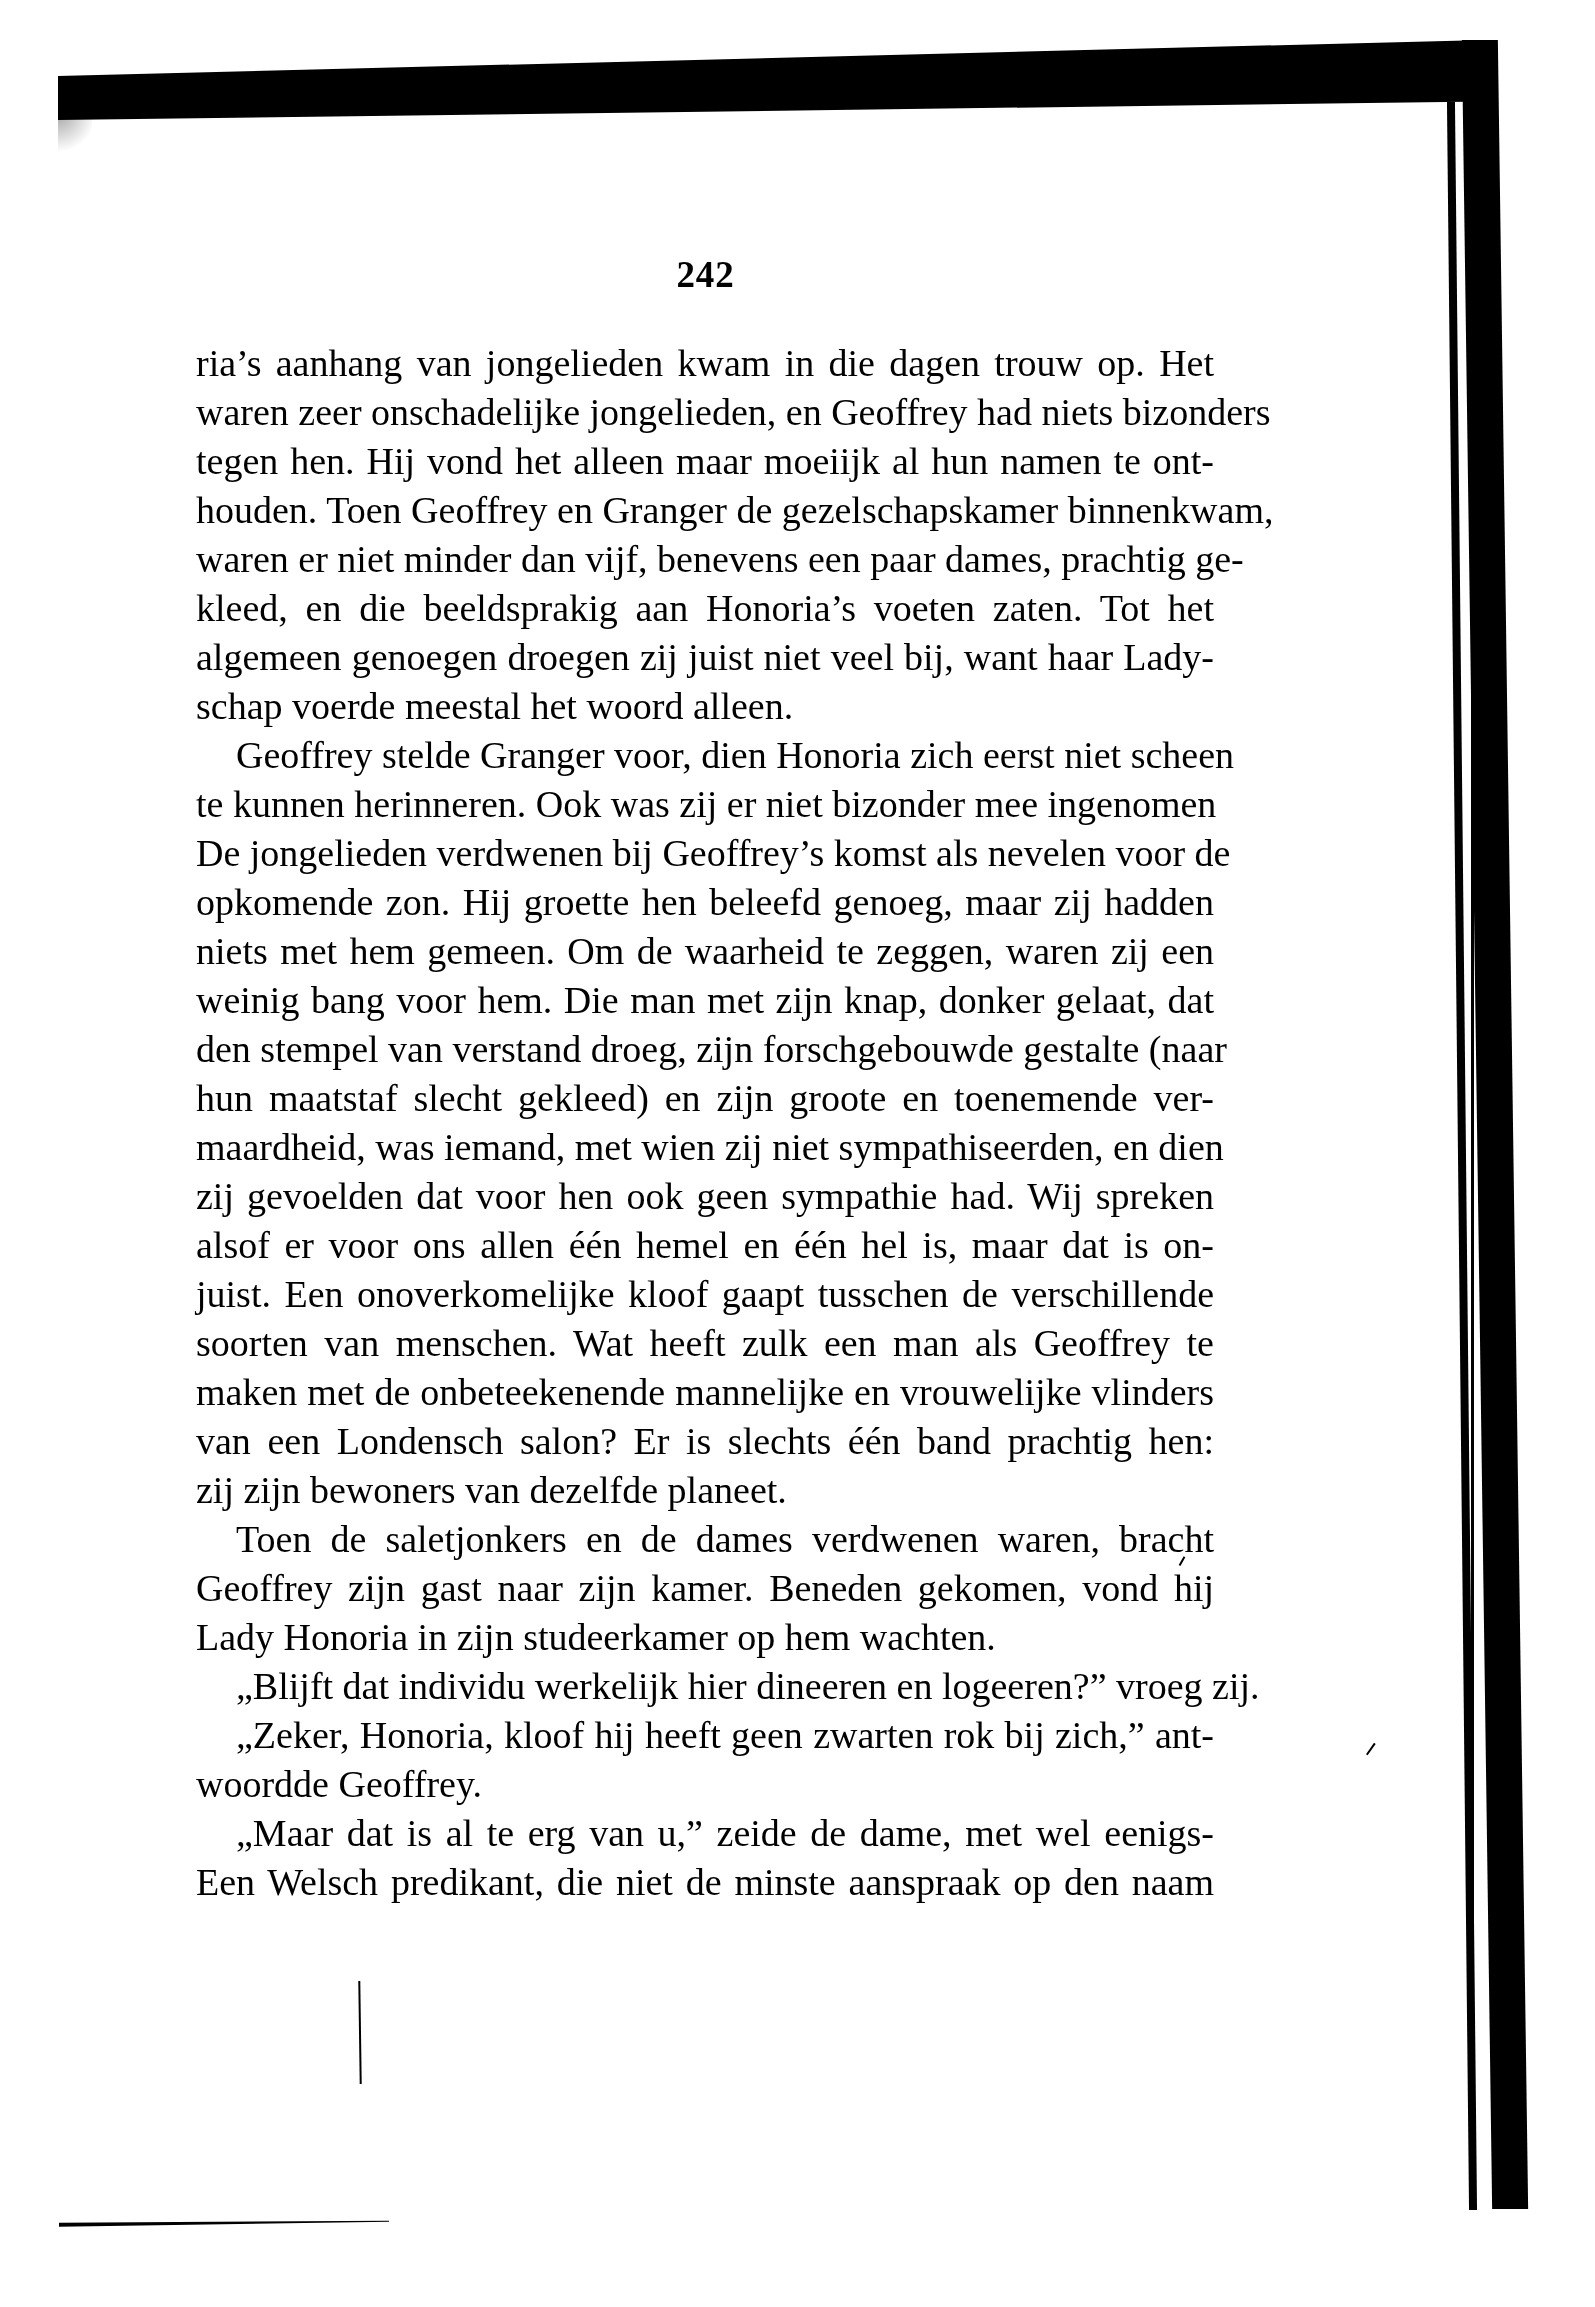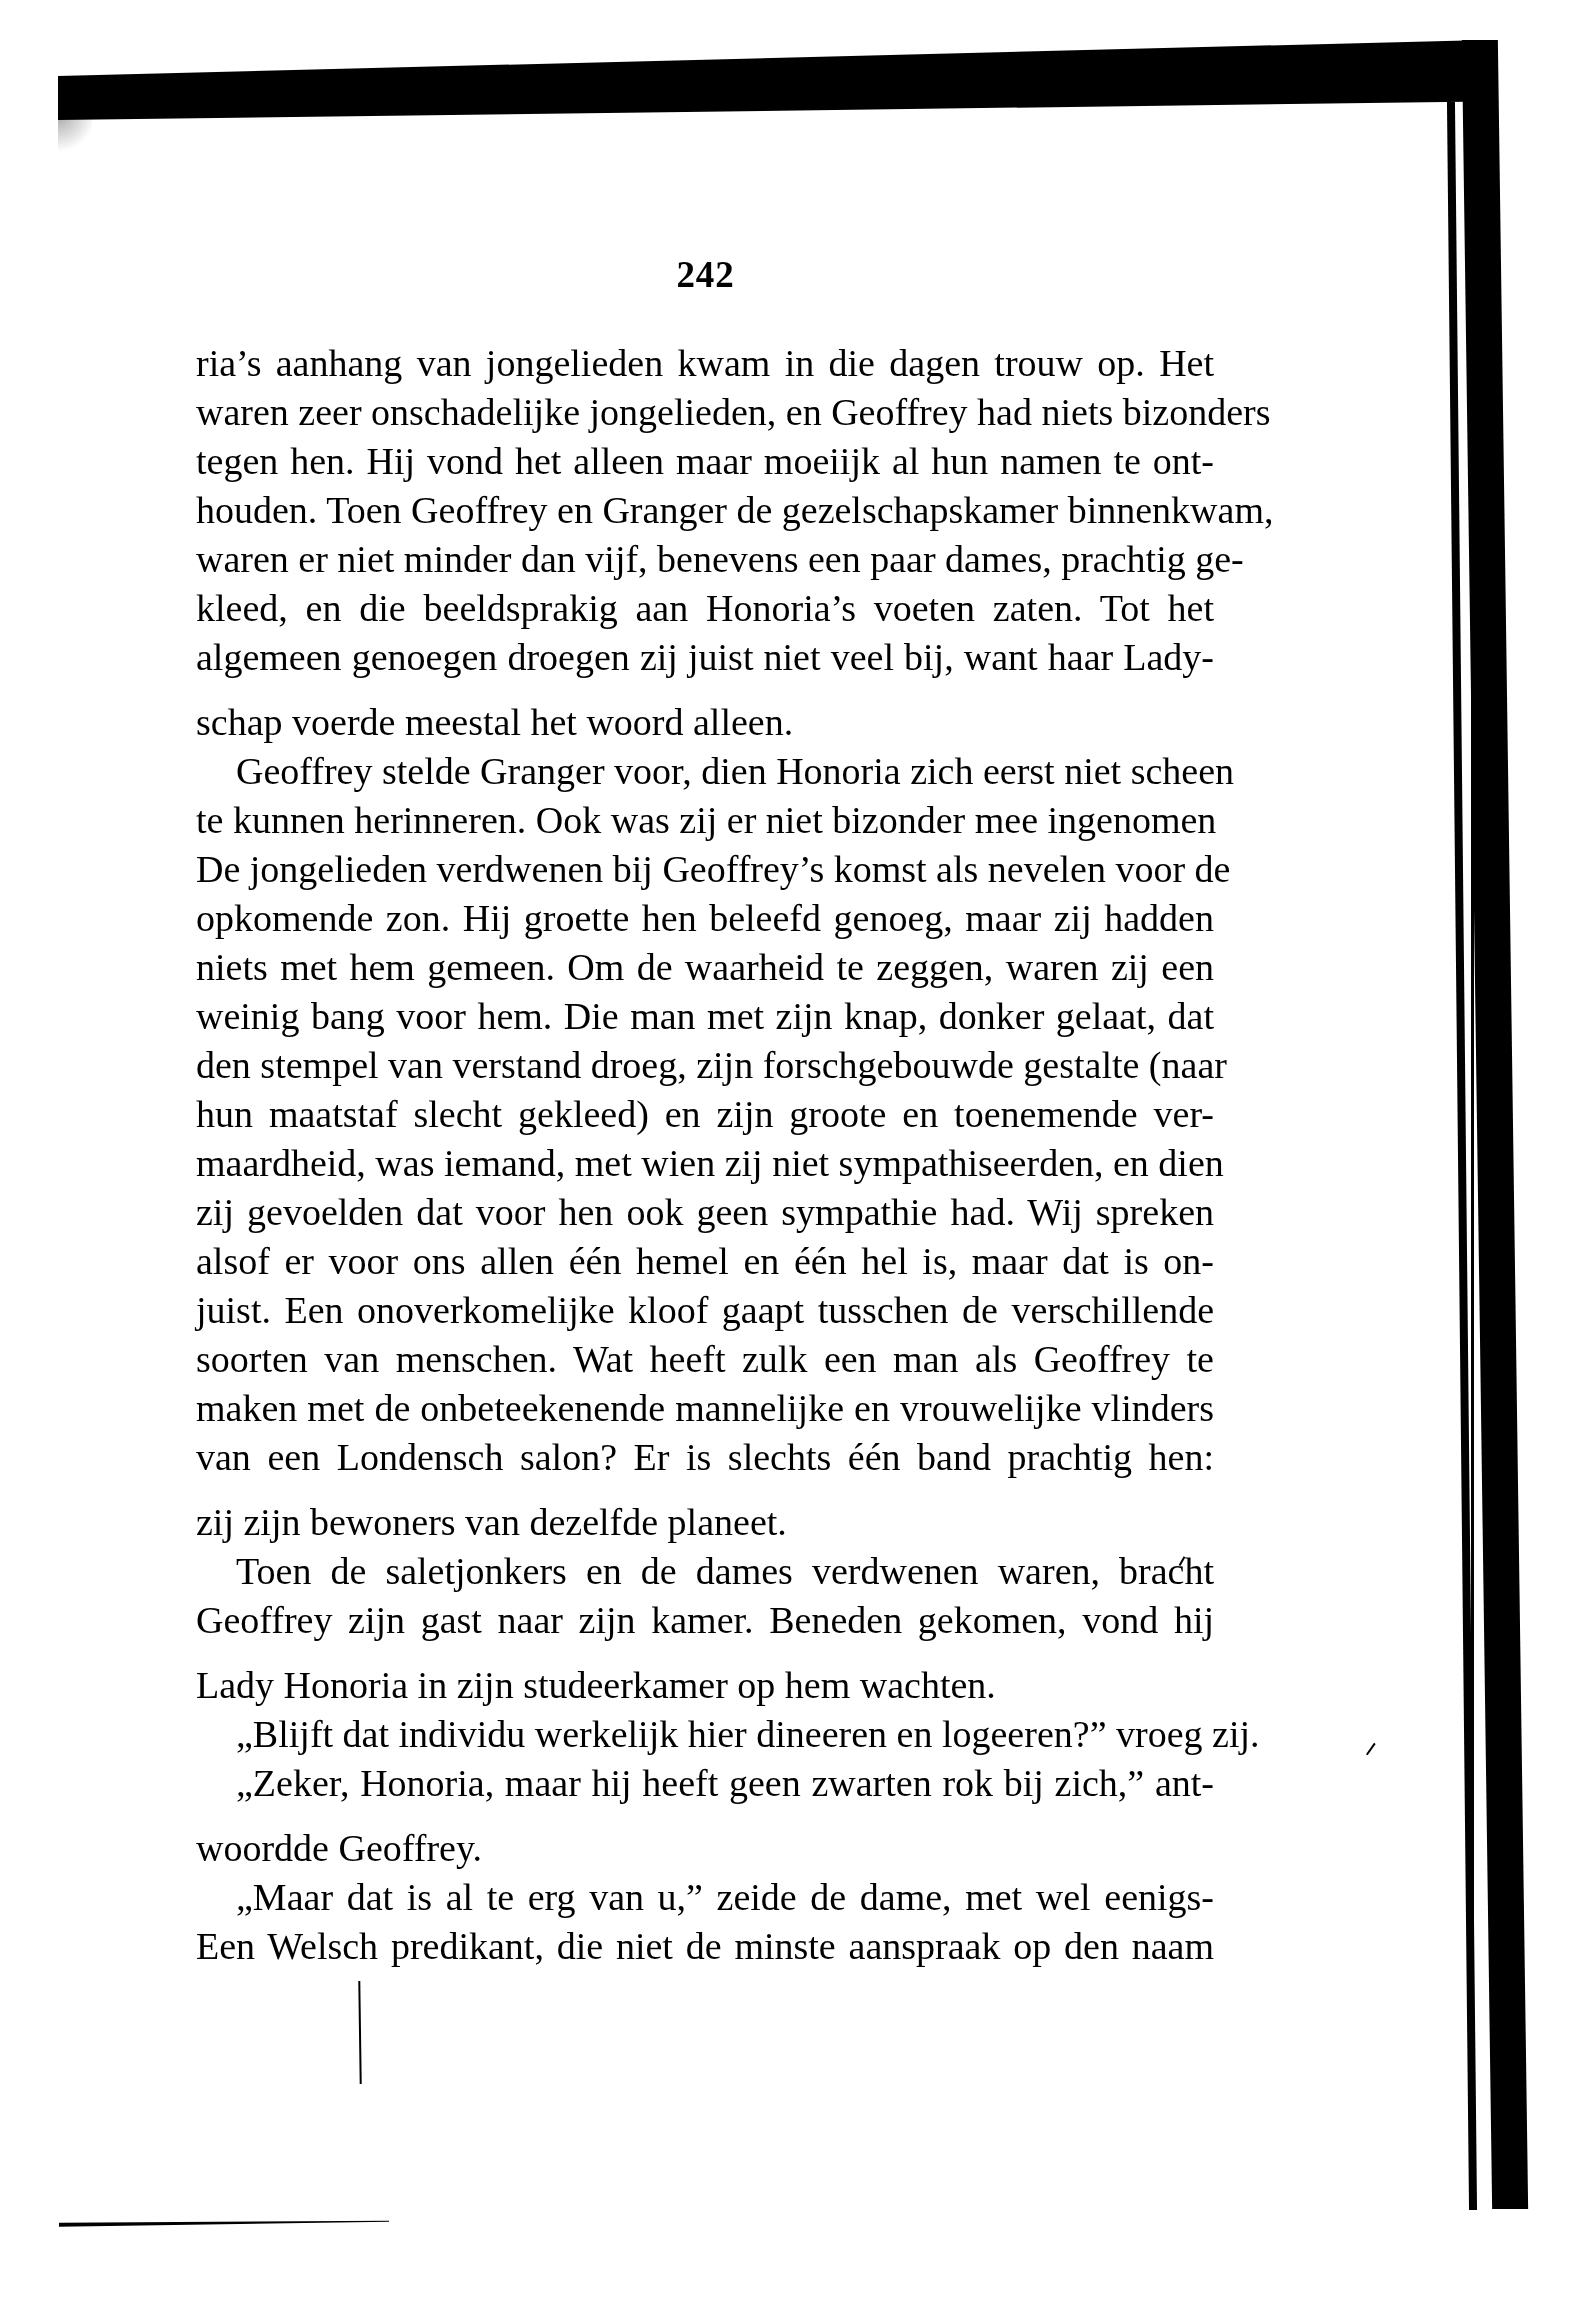--- a/index.html
+++ b/index.html
@@ -120,21 +120,20 @@
   .text-block .line {
     display: block;
     white-space: nowrap;
     text-align: justify;
     text-align-last: justify;
     height: 49px;
     overflow: visible;
   }
   .text-block .line.last {
     text-align-last: left;
-    margin-top: 16px;
   }
   .text-block .line.indent {
     padding-left: 40px;
   }
 </style>
 </head>
 <body>
 
 <div class="top-bar"></div>
 <div class="top-bar-fade"></div>
@@ -170,18 +169,18 @@
   <span class="line">alsof er voor ons allen één hemel en één hel is, maar dat is on-</span>
   <span class="line">juist.  Een onoverkomelijke kloof gaapt tusschen de verschillende</span>
   <span class="line">soorten van menschen.  Wat heeft zulk een man als Geoffrey te</span>
   <span class="line">maken met de onbeteekenende mannelijke en vrouwelijke vlinders</span>
   <span class="line">van een Londensch salon?  Er is slechts één band prachtig hen:</span>
   <span class="line last">zij zijn bewoners van dezelfde planeet.</span>
   <span class="line indent">Toen de saletjonkers en de dames verdwenen waren, bracht</span>
   <span class="line">Geoffrey zijn gast naar zijn kamer.  Beneden gekomen, vond hij</span>
   <span class="line last">Lady Honoria in zijn studeerkamer op hem wachten.</span>
   <span class="line indent">„Blijft dat individu werkelijk hier dineeren en logeeren?” vroeg zij.</span>
-  <span class="line indent">„Zeker, Honoria, maar hij heeft geen zwarten rok bij zich,” ant-</span>
+  <span class="line indent">„Zeker, Honoria, kloof hij heeft geen zwarten rok bij zich,” ant-</span>
   <span class="line last">woordde Geoffrey.</span>
   <span class="line indent">„Maar dat is al te erg van u,” zeide de dame, met wel eenigs-</span>
   <span class="line">Een Welsch predikant, die niet de minste aanspraak op den naam</span>
 </div>
 
 
 </body></html>

